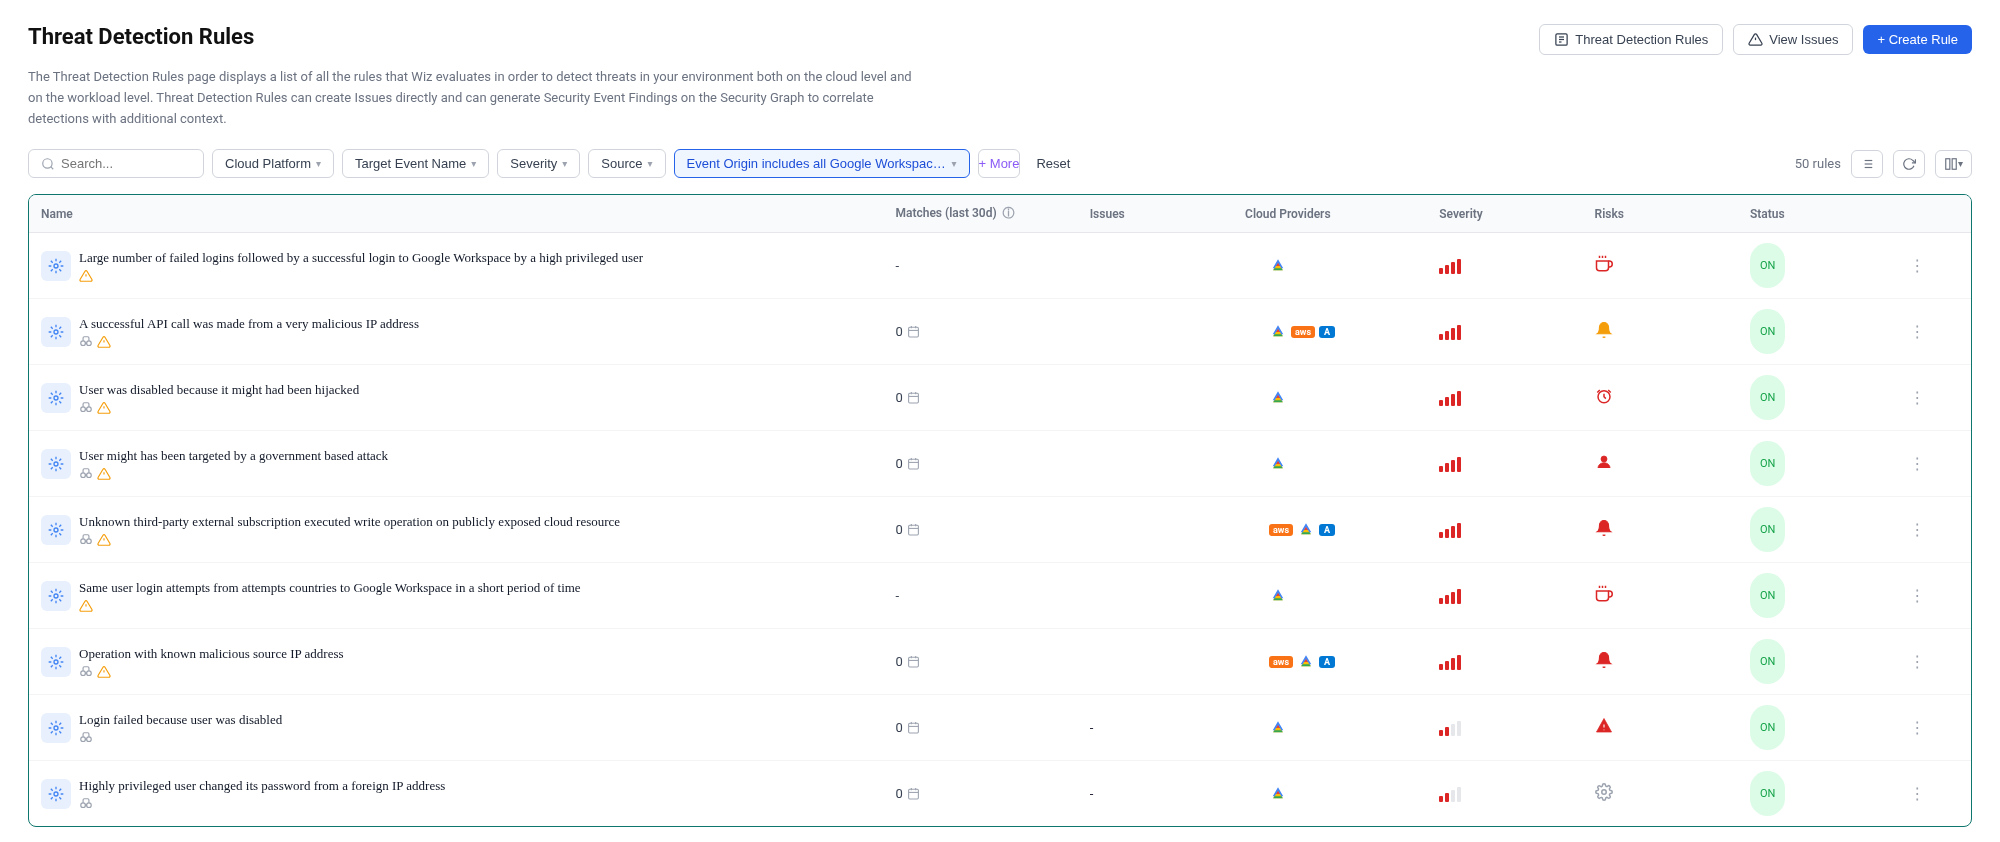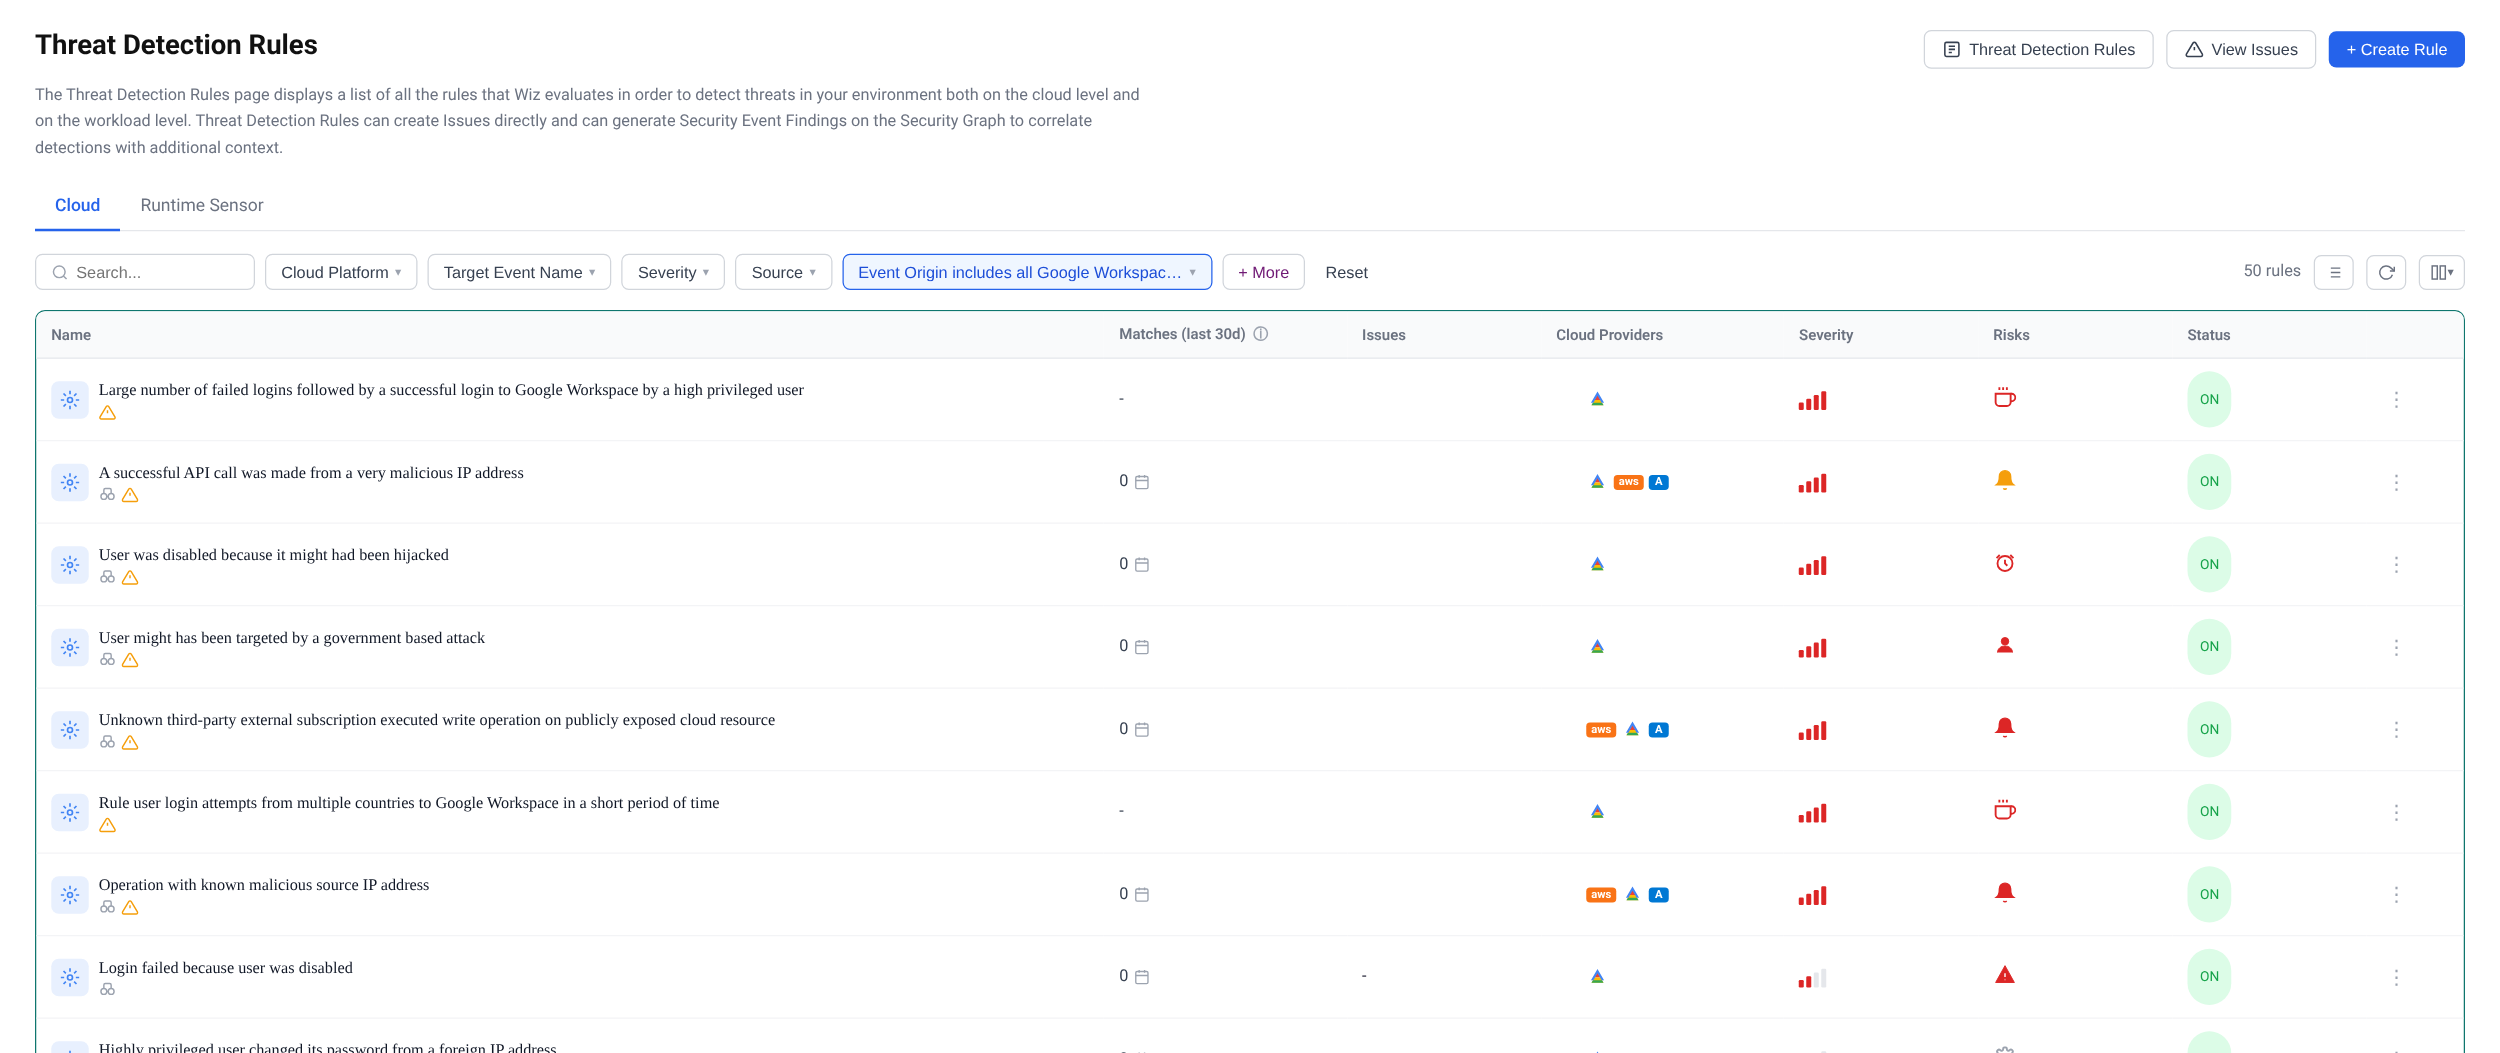--- a/index.html
+++ b/index.html
@@ -18,21 +18,21 @@
     .tabs { display: flex; gap: 0; border-bottom: 1px solid #e5e7eb; margin-bottom: 18px; }
     .tab { padding: 8px 16px 10px; font-size: 14px; cursor: pointer; color: #6b7280; border-bottom: 2px solid transparent; margin-bottom: -1px; }
     .tab.active { color: #2563eb; border-bottom: 2px solid #2563eb; font-weight: 500; }
     
     .filters-row { display: flex; align-items: center; gap: 8px; margin-bottom: 16px; flex-wrap: wrap; }
     .search-box { display: flex; align-items: center; gap: 6px; border: 1px solid #d1d5db; border-radius: 6px; padding: 6px 12px; background: #fff; min-width: 170px; }
     .search-box input { border: none; outline: none; font-size: 13px; color: #374151; background: transparent; width: 130px; }
     .filter-btn { display: flex; align-items: center; gap: 5px; border: 1px solid #d1d5db; border-radius: 6px; padding: 6px 12px; background: #fff; font-size: 13px; cursor: pointer; color: #374151; white-space: nowrap; }
     .filter-btn.active { border-color: #2563eb; background: #eff6ff; color: #1d4ed8; }
     .filter-btn .chevron { font-size: 10px; color: #9ca3af; }
-    .more-btn { display: flex; align-items: center; gap: 4px; border: 1px solid #d1d5db; border-radius: 6px; padding: 6px 12px; background: #fff; font-size: 13px; cursor: pointer; color: #701a75; }
+    .more-btn { display: flex; align-items: center; gap: 4px; border: 1px solid #d1d5db; border-radius: 6px; padding: 6px 0; background: #fff; font-size: 13px; cursor: pointer; color: #8b5cf6; }
     .reset-btn { font-size: 13px; color: #374151; cursor: pointer; padding: 6px 8px; background: none; border: none; }
     
     .right-controls { margin-left: auto; display: flex; align-items: center; gap: 10px; }
     .rules-count { font-size: 13px; color: #6b7280; white-space: nowrap; }
     .icon-btn { border: 1px solid #d1d5db; border-radius: 6px; background: #fff; padding: 6px 8px; cursor: pointer; font-size: 13px; display: flex; align-items: center; justify-content: center; }
     
     .table-container { border: 1px solid #0f766e; border-radius: 8px; overflow: hidden; }
     .table { width: 100%; border-collapse: collapse; }
     .table thead tr { background: #f9fafb; border-bottom: 1px solid #e5e7eb; }
     .table th { padding: 10px 12px; text-align: left; font-size: 12px; font-weight: 600; color: #6b7280; white-space: nowrap; }
@@ -99,24 +99,20 @@
         <span>View Issues</span>
       </button>
       <button class="btn-primary">
         <span>+ Create Rule</span>
       </button>
     </div>
   </div>
 
   <p class="description">The Threat Detection Rules page displays a list of all the rules that Wiz evaluates in order to detect threats in your environment both on the cloud level and on the workload level. Threat Detection Rules can create Issues directly and can generate Security Event Findings on the Security Graph to correlate detections with additional context.</p>
 
-  <div class="tabs">
-    <div class="tab active">Cloud</div>
-    <div class="tab">Runtime Sensor</div>
-  </div>
 
   <div class="filters-row">
     <div class="search-box">
       <svg width="14" height="14" viewBox="0 0 24 24" fill="none" stroke="#9ca3af" stroke-width="2">
           <circle cx="11" cy="11" r="8"></circle>
           <line x1="21" y1="21" x2="16.65" y2="16.65"></line>
         </svg>
       <input type="text" placeholder="Search..." style="">
     </div>
     <button class="filter-btn">
@@ -566,21 +562,21 @@
           <tr>
     <td class="col-name">
       <div class="rule-name-cell">
         <div class="rule-icon">
           <svg width="16" height="16" viewBox="0 0 24 24" fill="none" stroke="#4285F4" stroke-width="2">
                     <circle cx="12" cy="12" r="3"></circle>
                     <path d="M12 1v4M12 19v4M4.22 4.22l2.83 2.83M16.95 16.95l2.83 2.83M1 12h4M19 12h4M4.22 19.78l2.83-2.83M16.95 7.05l2.83-2.83"></path>
                   </svg>
         </div>
         <div>
-          <div class="rule-name-text">Rule user login attempts from multiple countries to Google Workspace in a short period of time</div>
+          <div class="rule-name-text">Same user login attempts from attempts countries to Google Workspace in a short period of time</div>
           <div class="rule-name-icons">
 
             <svg width="14" height="14" viewBox="0 0 24 24" fill="none" stroke="#f59e0b" stroke-width="2">
                       <path d="M10.29 3.86L1.82 18a2 2 0 001.71 3h16.94a2 2 0 001.71-3L13.71 3.86a2 2 0 00-3.42 0z"></path>
                       <line x1="12" y1="9" x2="12" y2="13"></line>
                       <line x1="12" y1="17" x2="12.01" y2="17"></line>
                     </svg>
           </div>
         </div>
       </div>

